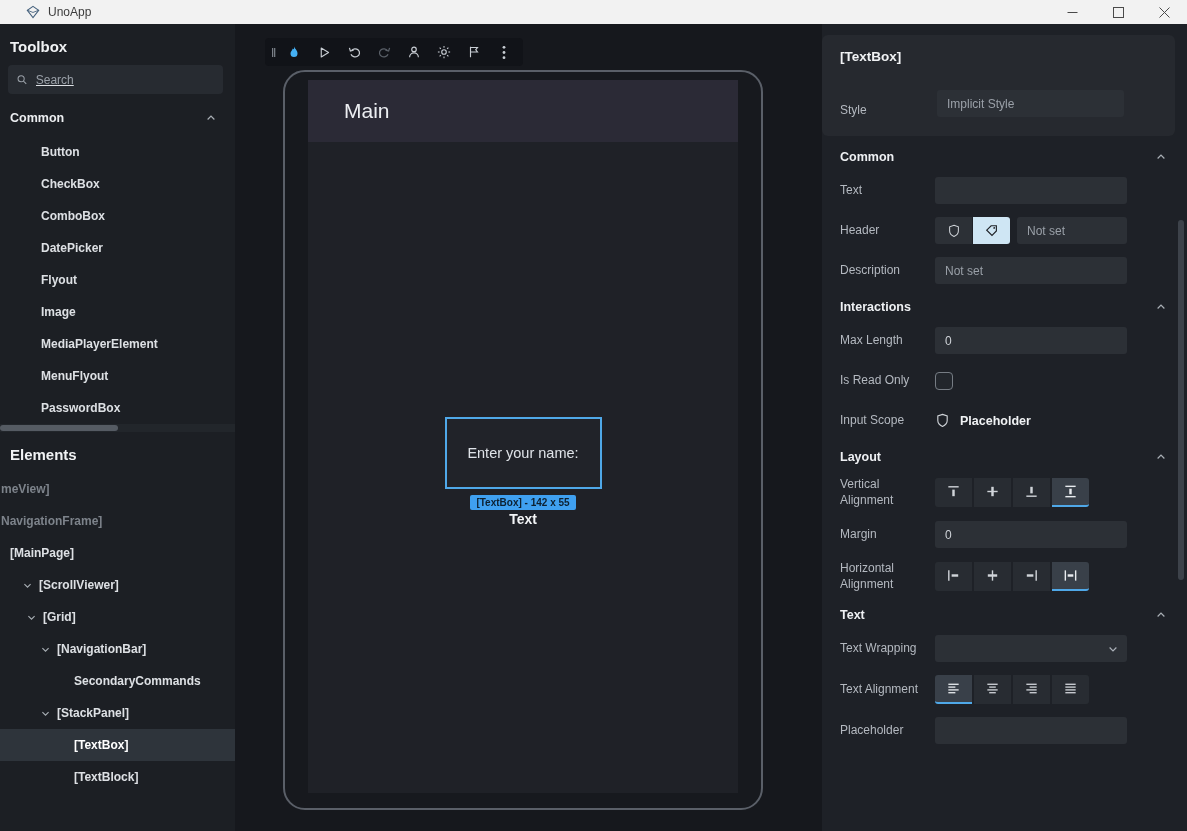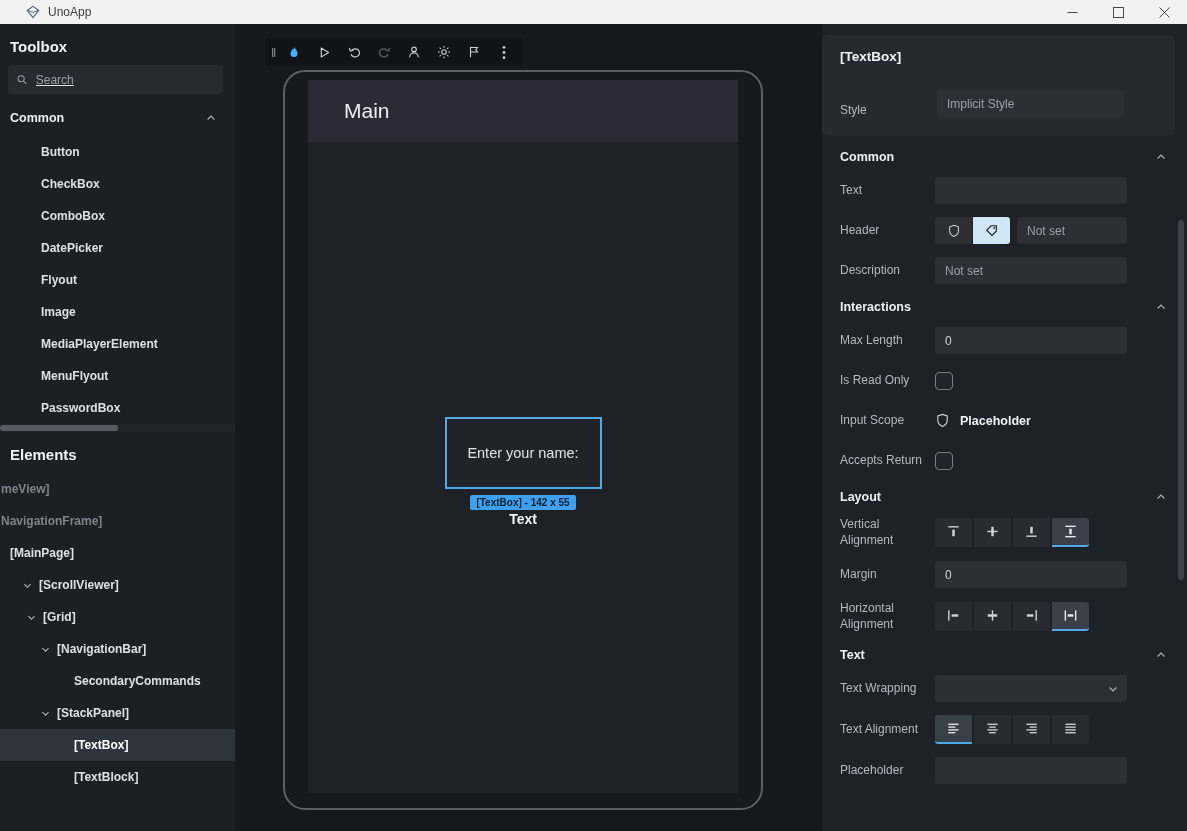--- a/index.html
+++ b/index.html
@@ -380,24 +380,20 @@
       </div>
       <div class="prow">
         <span class="lab">Input Scope</span>
         <div class="scope-val">
           <svg class="ic" width="15" height="15" viewBox="0 0 16 16">
             <path d="M8 1.5 L13 3.2 V8 C13 11 11 13 8 14.3 C5 13 3 11 3 8 V3.2 Z" fill="none" stroke="#cfd3d8" stroke-width="1.2"></path>
           </svg>
           <span>Placeholder</span>
         </div>
       </div>
-      <div class="prow">
-        <span class="lab">Accepts Return</span>
-        <div class="checkbox"></div>
-      </div>
 
       <div class="psec-hdr">
         <span class="pst">Layout</span>
         <svg class="ic" width="12" height="12" viewBox="0 0 16 16">
             <polyline points="3.5,10 8,5.5 12.5,10" fill="none" stroke="#aab0b6" stroke-width="1.6"></polyline>
           </svg>
       </div>
       <div class="prow">
         <span class="lab">Vertical Alignment</span>
         <div class="btn-group">

